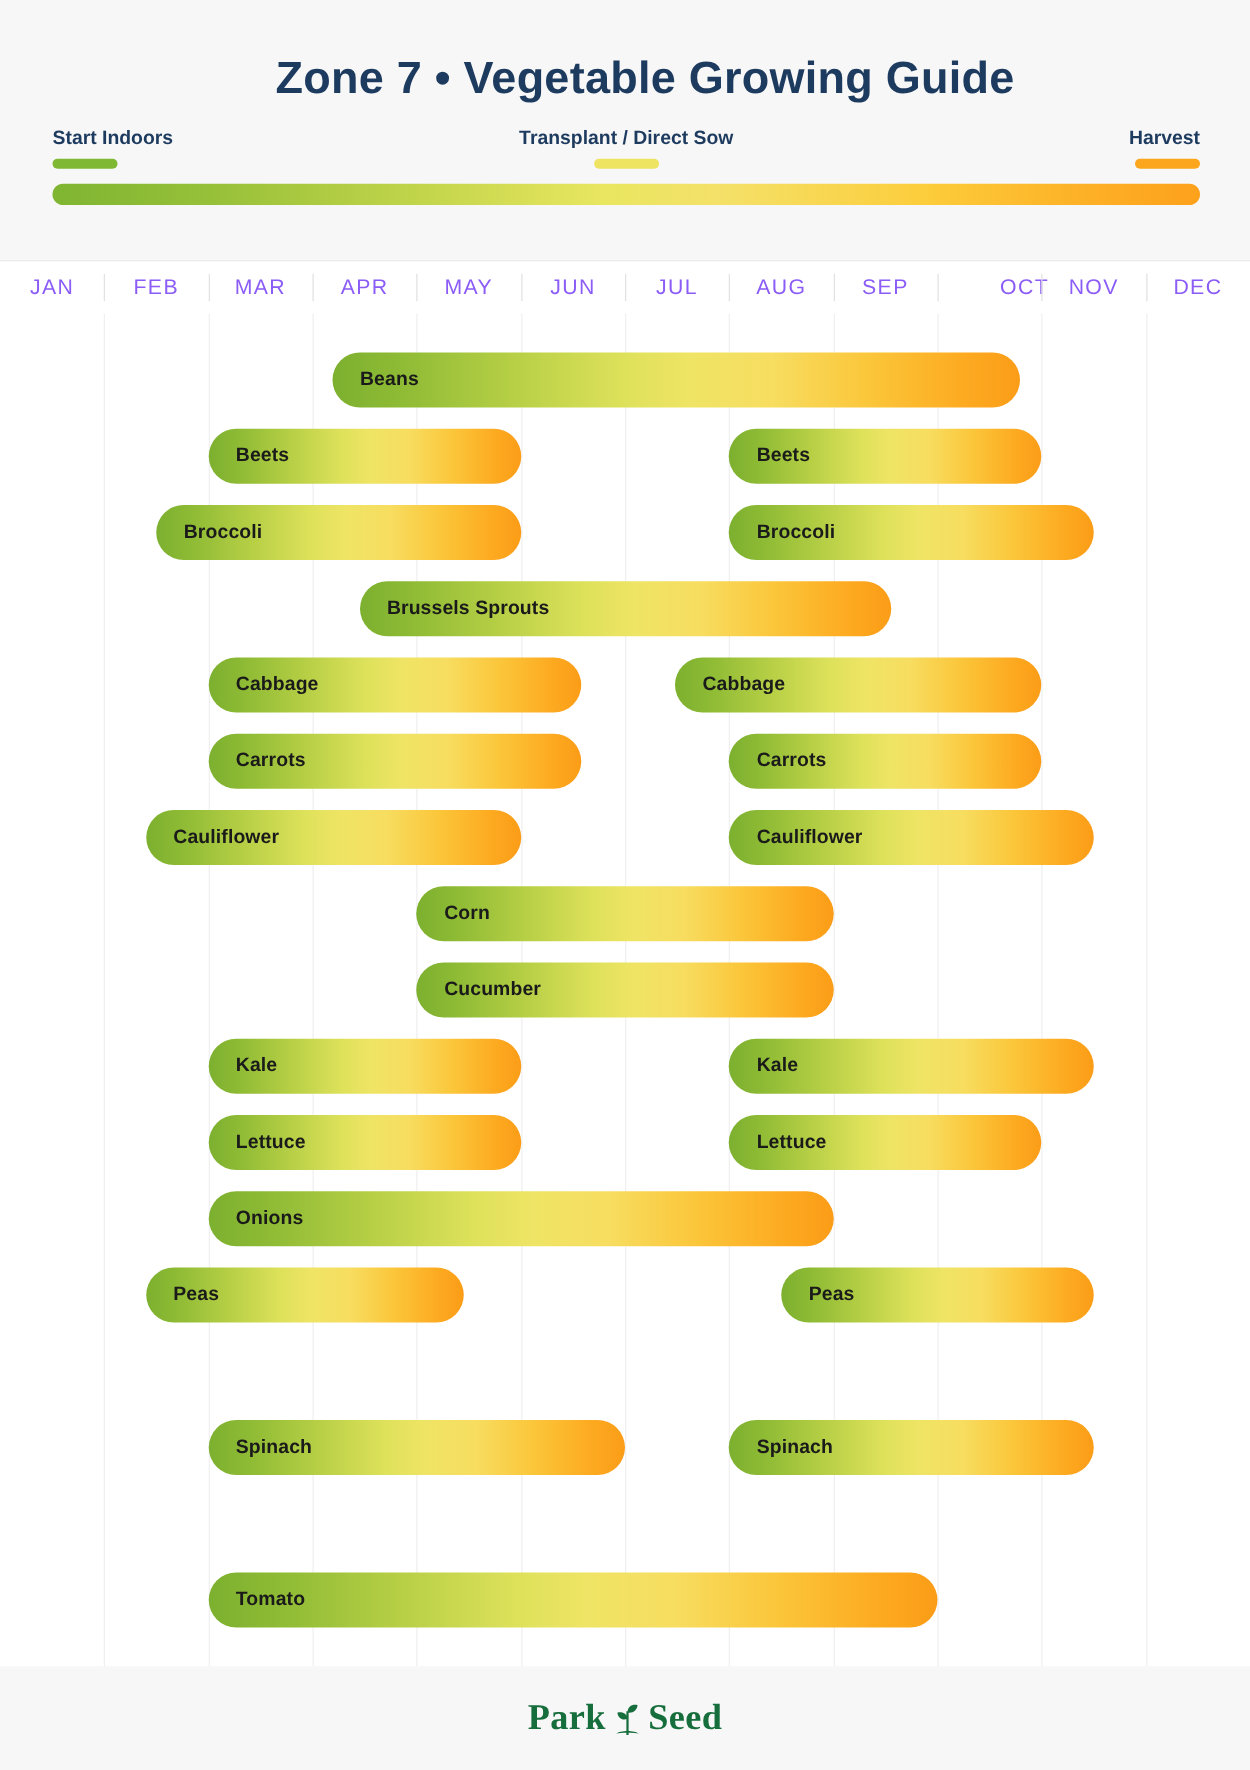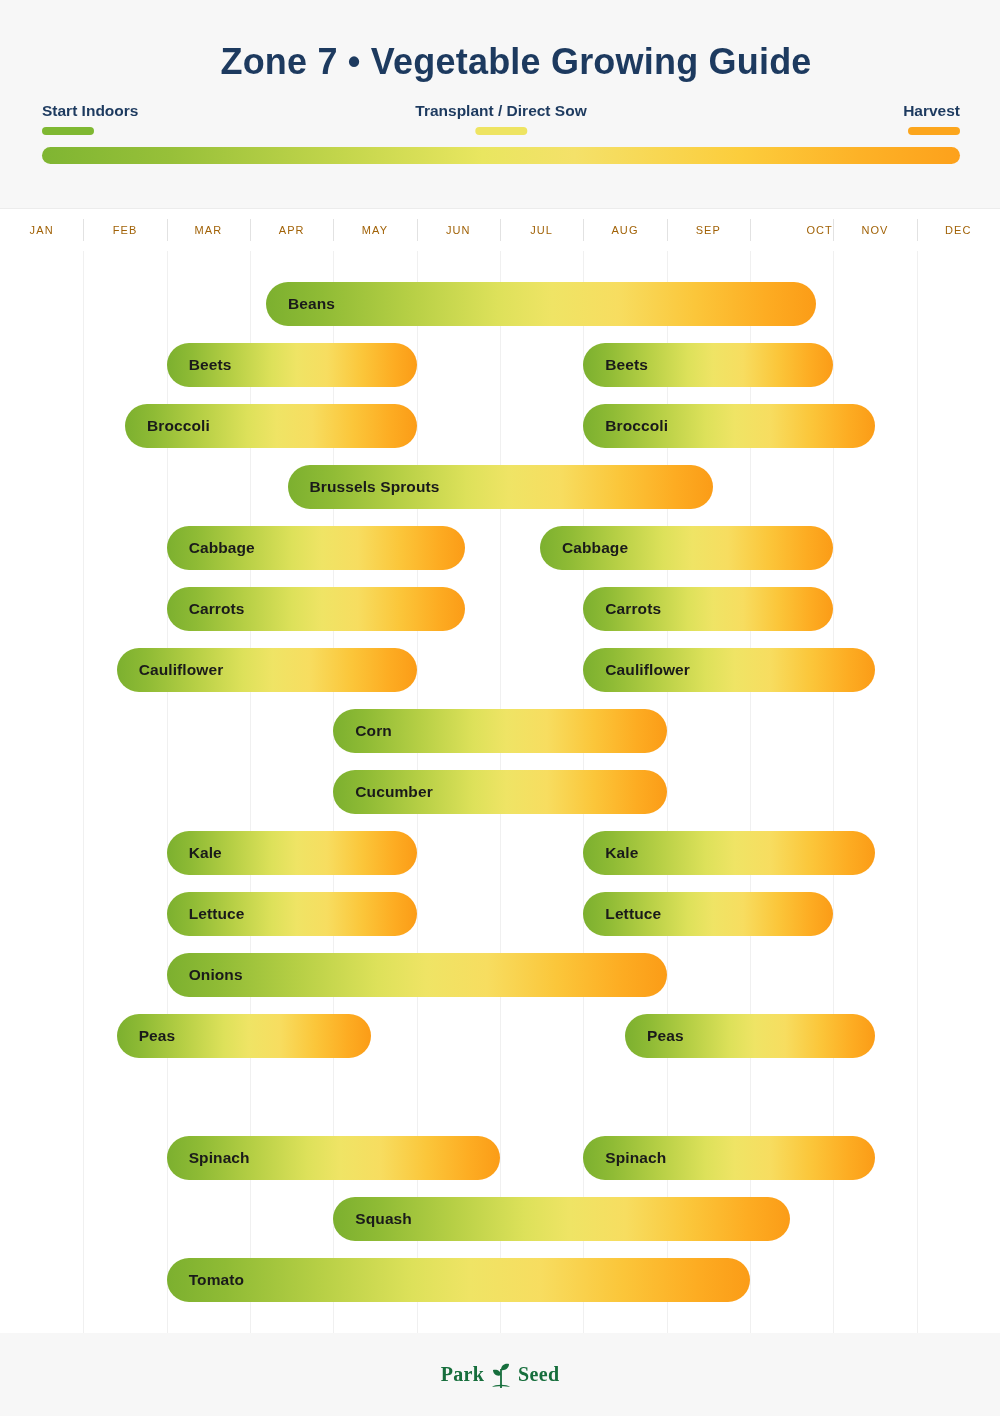--- a/index.html
+++ b/index.html
@@ -92,23 +92,23 @@
     width: 1000px;
     height: 42px;
   }
   .month-cell {
     position: absolute;
     top: 0;
     width: 83.333px;
     height: 42px;
     line-height: 42px;
     text-align: center;
-    font-size: 11px;
+    font-size: 17px;
     letter-spacing: 1.1px;
-    color: #a16207;
+    color: #8b5cf6;
   }
   .month-divider {
     position: absolute;
     top: 10px;
     width: 1px;
     height: 22px;
     background: #e2e2e2;
   }
 
   
@@ -161,21 +161,21 @@
     justify-content: center;
   }
   .logo {
     display: flex;
     align-items: center;
     gap: 4px;
     color: #166e3c;
   }
   .logo-word {
     font-family: "Liberation Serif", serif;
-    font-size: 20px;
+    font-size: 29px;
     font-weight: bold;
     color: #166e3c;
     letter-spacing: 0.3px;
   }
   .logo-mark {
     width: 26px;
     height: 30px;
     display: block;
   }
 </style>
@@ -331,25 +331,20 @@
       </div>
     </div>
     <div class="row" style="top: 877px;">
       <div class="bar" style="left: 166.667px; width: 333.333px; background: linear-gradient(to right, rgb(124, 176, 47) 0%, rgb(143, 187, 53) 10%, rgb(182, 207, 69) 26%, rgb(221, 225, 90) 42%, rgb(239, 228, 101) 52%, rgb(247, 221, 96) 64%, rgb(251, 198, 58) 78%, rgb(253, 172, 34) 91%, rgb(251, 156, 23) 100%);">
         <span class="bar-label">Spinach</span>
       </div>
       <div class="bar" style="left: 583.333px; width: 291.667px; background: linear-gradient(to right, rgb(124, 176, 47) 0%, rgb(143, 187, 53) 10%, rgb(182, 207, 69) 26%, rgb(221, 225, 90) 42%, rgb(239, 228, 101) 52%, rgb(247, 221, 96) 64%, rgb(251, 198, 58) 78%, rgb(253, 172, 34) 91%, rgb(251, 156, 23) 100%);">
         <span class="bar-label">Spinach</span>
       </div>
     </div>
-    <div class="row" style="top: 938px;">
-      <div class="bar" style="left: 333.333px; width: 456.667px; background: linear-gradient(to right, rgb(124, 176, 47) 0%, rgb(143, 187, 53) 10%, rgb(182, 207, 69) 26%, rgb(221, 225, 90) 42%, rgb(239, 228, 101) 52%, rgb(247, 221, 96) 64%, rgb(251, 198, 58) 78%, rgb(253, 172, 34) 91%, rgb(251, 156, 23) 100%);">
-        <span class="bar-label">Squash</span>
-      </div>
-    </div>
     <div class="row" style="top: 999px;">
       <div class="bar" style="left: 166.667px; width: 583.333px; background: linear-gradient(to right, rgb(124, 176, 47) 0%, rgb(143, 187, 53) 10%, rgb(182, 207, 69) 26%, rgb(221, 225, 90) 42%, rgb(239, 228, 101) 52%, rgb(247, 221, 96) 64%, rgb(251, 198, 58) 78%, rgb(253, 172, 34) 91%, rgb(251, 156, 23) 100%);">
         <span class="bar-label">Tomato</span>
       </div>
     </div>
   </div>
 
 <div class="footer">
   <div class="logo">
     <span class="logo-word">Park</span>

